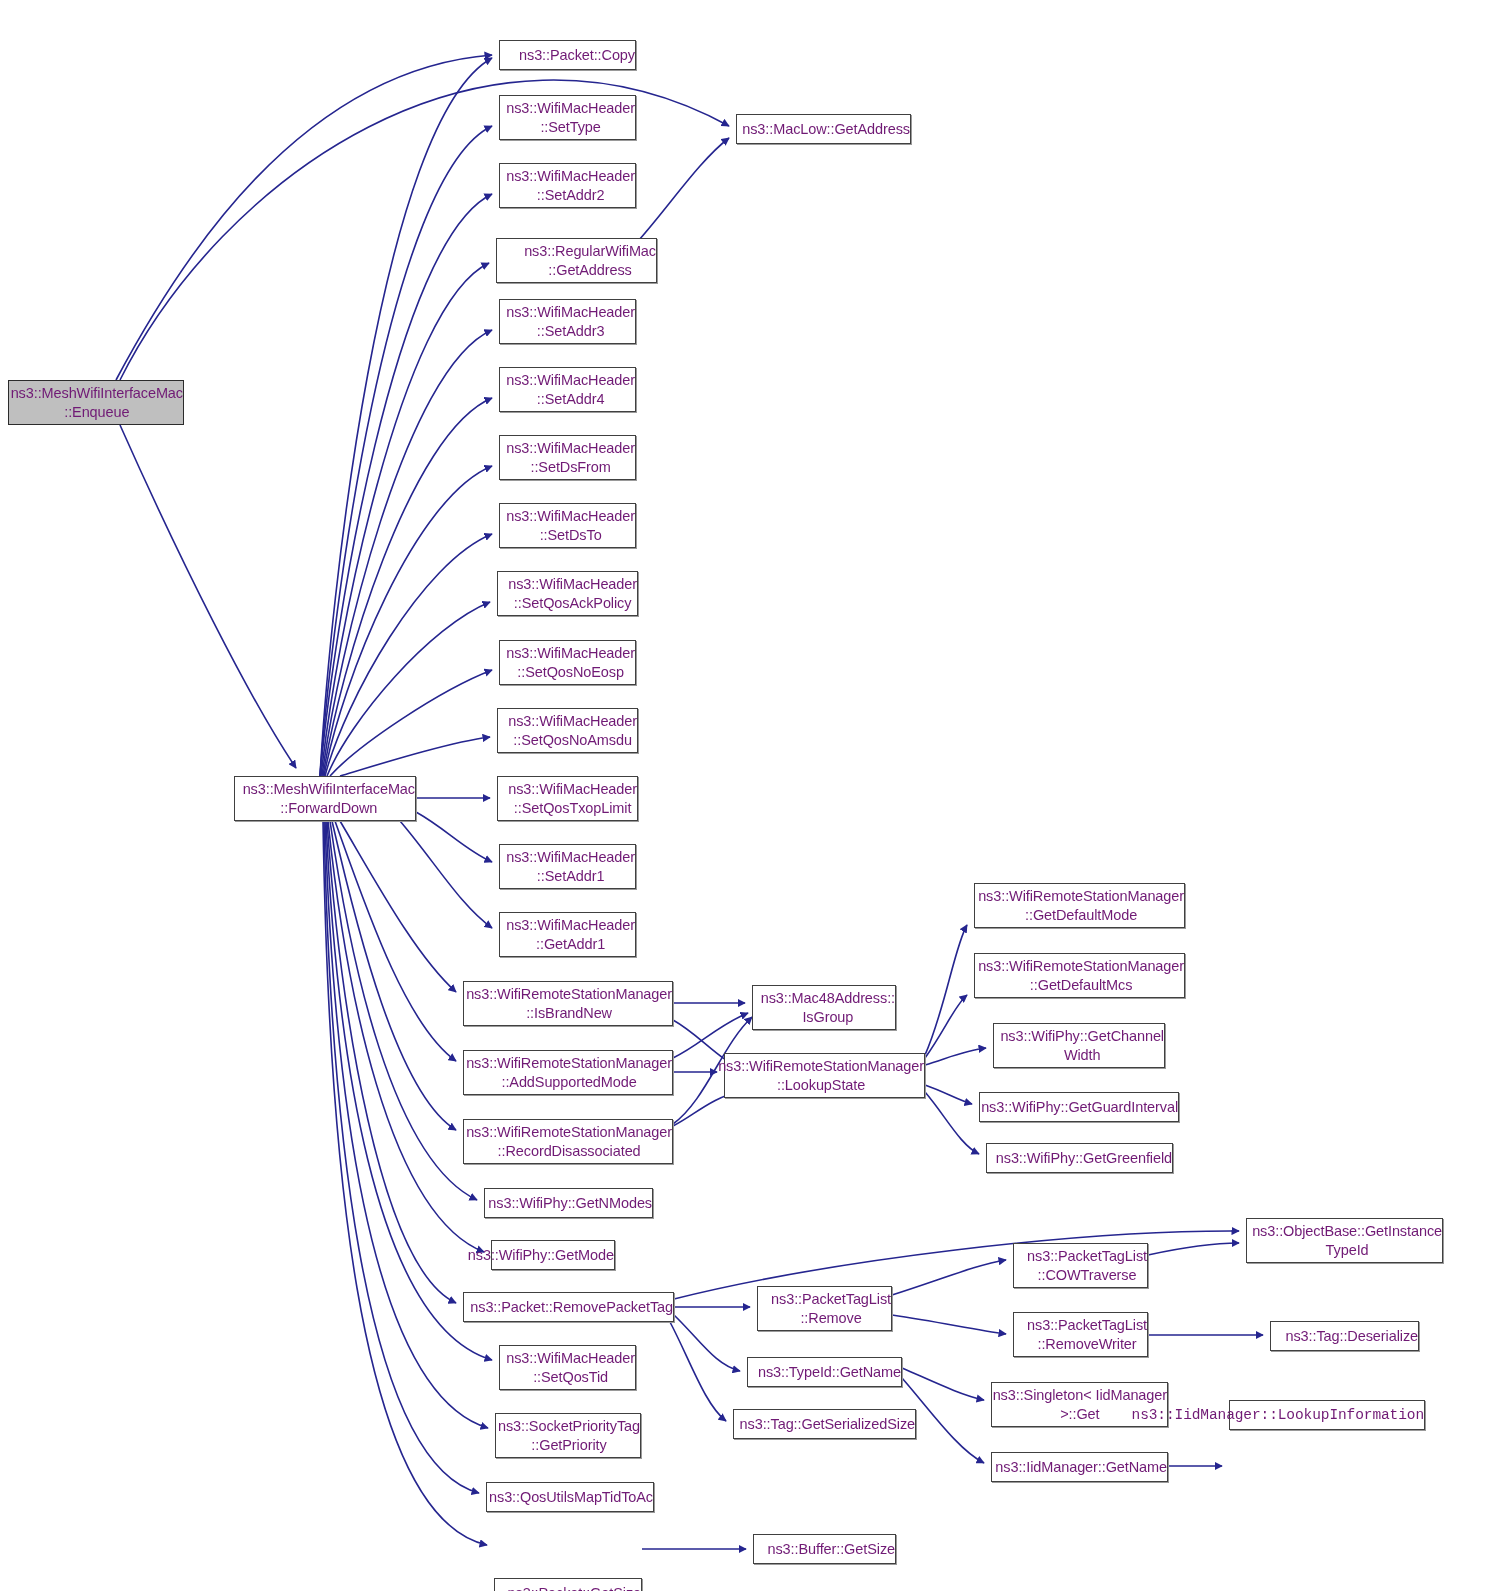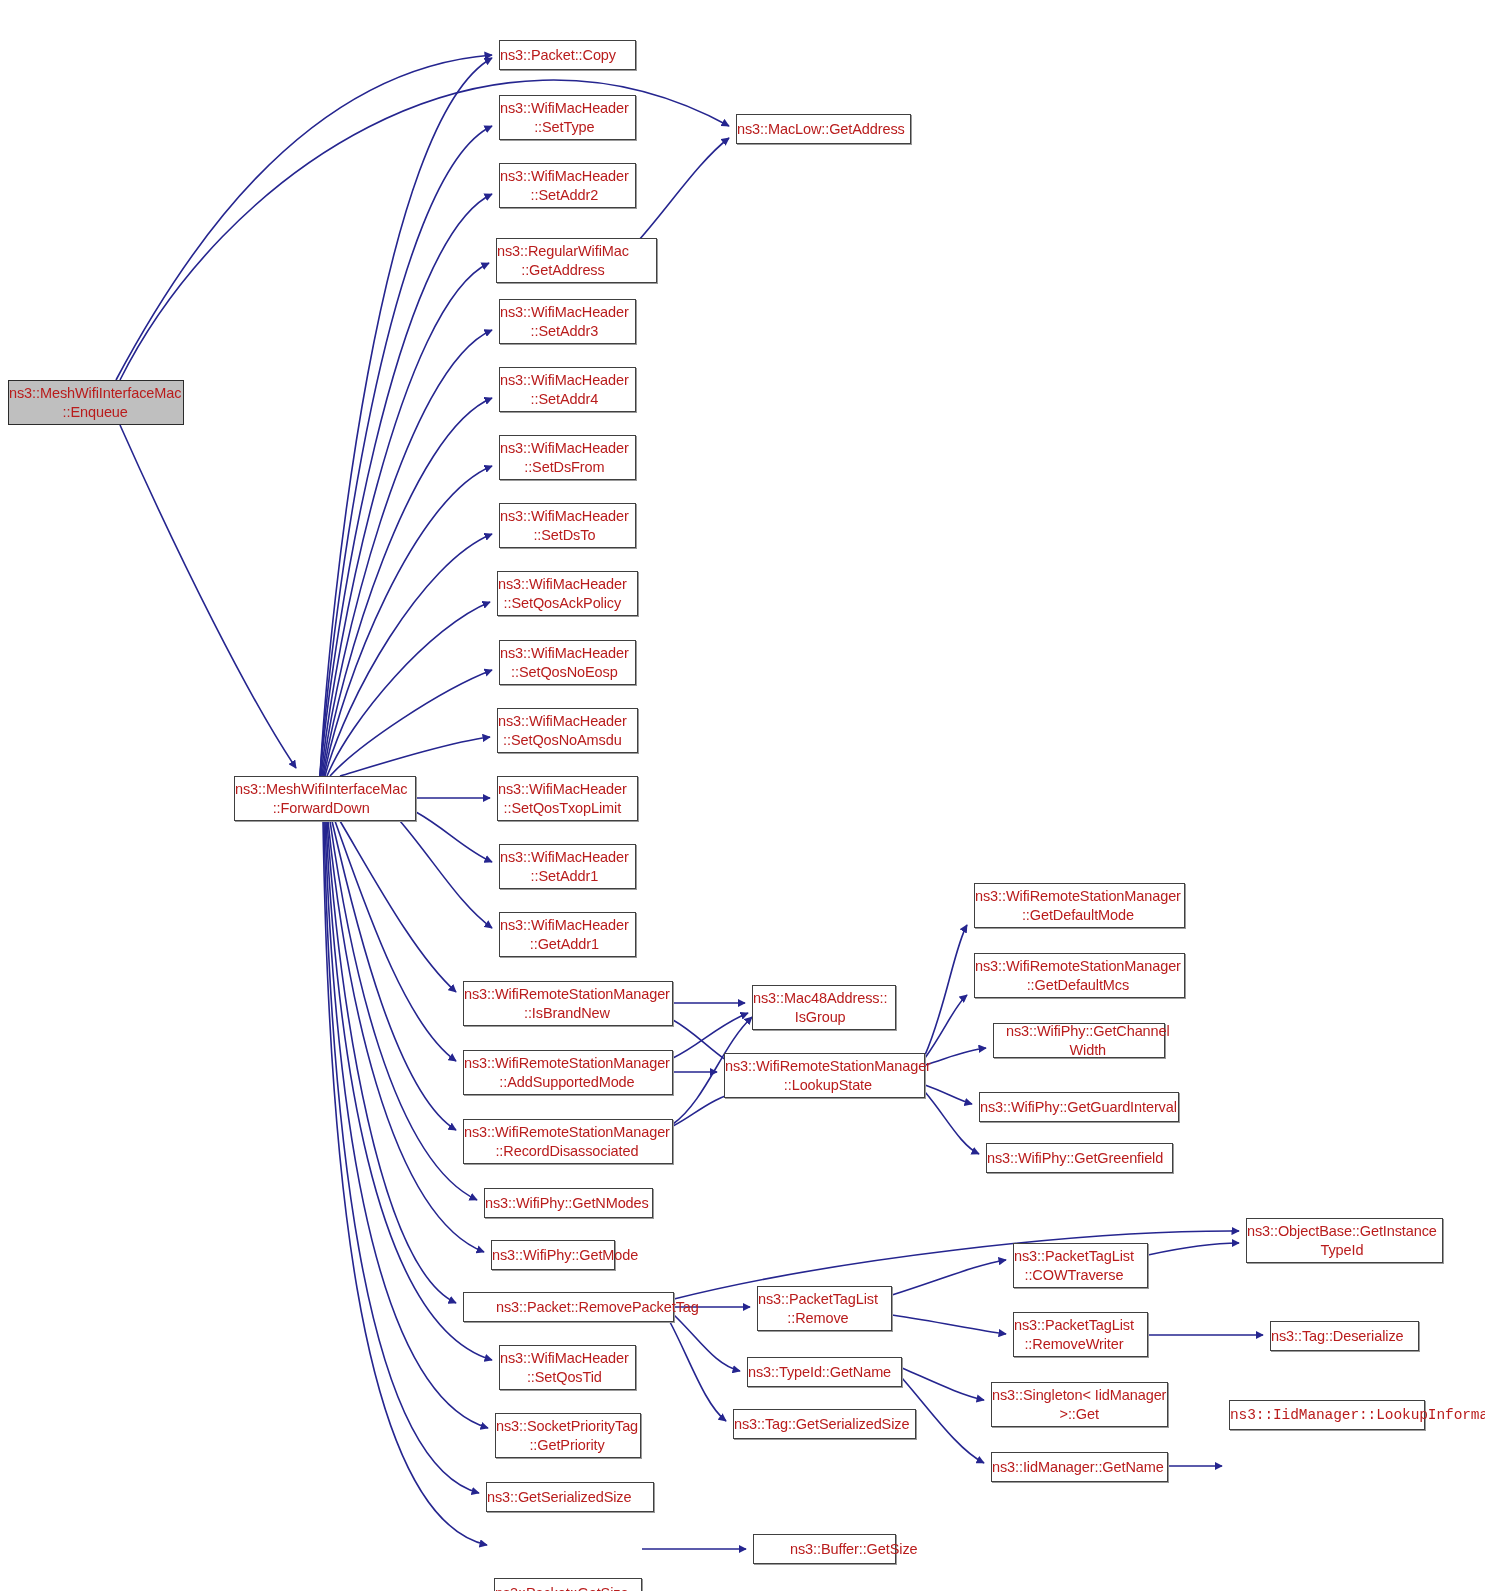--- a/index.html
+++ b/index.html
@@ -21,27 +21,27 @@
     top: 0;
     width: 1485px;
     height: 1591px;
     pointer-events: none;
   }
   .node {
     position: absolute;
     box-sizing: border-box;
     border: 1px solid #404040;
     background: #ffffff;
-    color: #b91c1c;
+    color: #701a75;
     font-size: 14.5px;
     line-height: 19px;
     text-align: center;
     display: flex;
     align-items: center;
-    justify-content: flex-start;
+    justify-content: flex-end;
     white-space: pre-line;
     letter-spacing: -0.1px;
     box-shadow: 1px 1px 0 0 #9a9a9a;
   }
   .node.root {
     background: #bfbfbf;
     border: 1px solid #2b2b2b;
     box-shadow: none;
   }
 </style>
@@ -147,32 +147,32 @@
 ::AddSupportedMode</span></div>
       <div class="node" style="left: 463px; top: 1119px; width: 210px; height: 45px;"><span>ns3::WifiRemoteStationManager
 ::RecordDisassociated</span></div>
       <div class="node" style="left: 484px; top: 1188px; width: 169px; height: 30px;"><span>ns3::WifiPhy::GetNModes</span></div>
       <div class="node" style="left: 491px; top: 1240px; width: 124px; height: 30px;"><span>ns3::WifiPhy::GetMode</span></div>
       <div class="node" style="left: 463px; top: 1292px; width: 211px; height: 30px; padding-left: 32px;"><span>ns3::Packet::RemovePacketTag</span></div>
       <div class="node" style="left: 499px; top: 1345px; width: 137px; height: 45px;"><span>ns3::WifiMacHeader
 ::SetQosTid</span></div>
       <div class="node" style="left: 495px; top: 1413px; width: 146px; height: 45px;"><span>ns3::SocketPriorityTag
 ::GetPriority</span></div>
-      <div class="node" style="left: 486px; top: 1482px; width: 168px; height: 30px;"><span>ns3::GetSerializedSize</span></div>
+      <div class="node" style="left: 486px; top: 1482px; width: 168px; height: 30px;"><span>ns3::QosUtilsMapTidToAc</span></div>
       <div class="node" style="left: 494px; top: 1534px; width: 148px; height: 30px; margin-top: 44px;"><span>ns3::Packet::GetSize</span></div>
       <div class="node" style="left: 736px; top: 114px; width: 175px; height: 30px;"><span>ns3::MacLow::GetAddress</span></div>
       <div class="node" style="left: 752px; top: 985px; width: 144px; height: 45px;"><span>ns3::Mac48Address::
 IsGroup</span></div>
       <div class="node" style="left: 724px; top: 1053px; width: 201px; height: 45px;"><span>ns3::WifiRemoteStationManager
 ::LookupState</span></div>
       <div class="node" style="left: 974px; top: 883px; width: 211px; height: 45px;"><span>ns3::WifiRemoteStationManager
 ::GetDefaultMode</span></div>
       <div class="node" style="left: 974px; top: 953px; width: 211px; height: 45px;"><span>ns3::WifiRemoteStationManager
 ::GetDefaultMcs</span></div>
-      <div class="node" style="left: 993px; top: 1023px; width: 172px; height: 35px; padding-left: 12px;"><span>ns3::WifiPhy::GetChannel
+      <div class="node" style="left: 993px; top: 1023px; width: 172px; height: 45px; padding-left: 12px;"><span>ns3::WifiPhy::GetChannel
 Width</span></div>
       <div class="node" style="left: 979px; top: 1092px; width: 200px; height: 30px;"><span>ns3::WifiPhy::GetGuardInterval</span></div>
       <div class="node" style="left: 986px; top: 1143px; width: 187px; height: 30px;"><span>ns3::WifiPhy::GetGreenfield</span></div>
       <div class="node" style="left: 757px; top: 1286px; width: 135px; height: 45px;"><span>ns3::PacketTagList
 ::Remove</span></div>
       <div class="node" style="left: 747px; top: 1357px; width: 155px; height: 30px;"><span>ns3::TypeId::GetName</span></div>
       <div class="node" style="left: 733px; top: 1409px; width: 183px; height: 30px;"><span>ns3::Tag::GetSerializedSize</span></div>
       <div class="node" style="left: 1013px; top: 1243px; width: 135px; height: 45px;"><span>ns3::PacketTagList
 ::COWTraverse</span></div>
       <div class="node" style="left: 1013px; top: 1312px; width: 135px; height: 45px;"><span>ns3::PacketTagList

